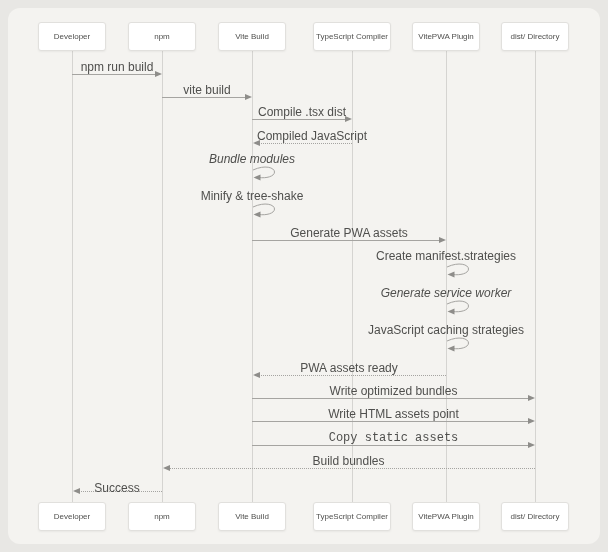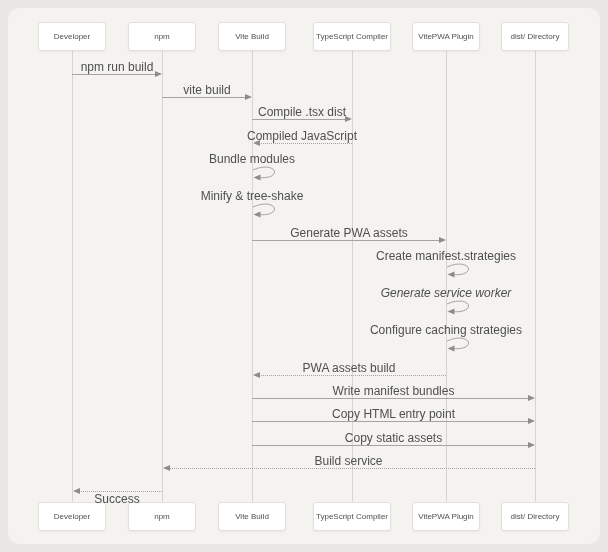--- a/index.html
+++ b/index.html
@@ -134,22 +134,22 @@
       <div class="arrowhead right" style="top: 71px; left: 155px;"></div>
       <div class="msg-label" style="left: 117px; top: 62px;">npm run build</div>
       <div class="msg-line" style="left: 162px; top: 97px; width: 84px;"></div>
       <div class="arrowhead right" style="top: 94px; left: 245px;"></div>
       <div class="msg-label" style="left: 207px; top: 85px;">vite build</div>
       <div class="msg-line" style="left: 252px; top: 119px; width: 94px;"></div>
       <div class="arrowhead right" style="top: 116px; left: 345px;"></div>
       <div class="msg-label" style="left: 302px; top: 107px;">Compile .tsx dist</div>
       <div class="msg-line dotted" style="left: 258px; top: 143px; width: 94px;"></div>
       <div class="arrowhead left" style="top: 140px; left: 253px;"></div>
-      <div class="msg-label" style="left: 302px; top: 131px;">Compiled JavaScript</div>
-      <div class="msg-label" style="left: 252px; top: 154px;">Bundle modules</div>
+      <div class="msg-label" style="left: 312px; top: 131px;">Compiled JavaScript</div>
+      <div class="msg-label" style="left: 252px; top: 154px; font-style: italic;">Bundle modules</div>
       <svg width="28" height="16" class="self-loop" style="left: 252px; top: 166px;">
         <path d="M1,4 C13,-1.5 22.5,1.5 22.5,6 C22.5,10.5 14,12.5 7,11.5" fill="none" stroke="#a5a4a1" stroke-width="1"></path>
         <polygon points="8.5,8.5 8.5,14.5 1.5,11.5" fill="#8e8d8a"></polygon>
       </svg>
       <div class="msg-label" style="left: 252px; top: 191px;">Minify &amp; tree-shake</div>
       <svg width="28" height="16" class="self-loop" style="left: 252px; top: 203px;">
         <path d="M1,4 C13,-1.5 22.5,1.5 22.5,6 C22.5,10.5 14,12.5 7,11.5" fill="none" stroke="#a5a4a1" stroke-width="1"></path>
         <polygon points="8.5,8.5 8.5,14.5 1.5,11.5" fill="#8e8d8a"></polygon>
       </svg>
       <div class="msg-line" style="left: 252px; top: 240px; width: 188px;"></div>
@@ -158,37 +158,37 @@
       <div class="msg-label" style="left: 446px; top: 251px;">Create manifest.strategies</div>
       <svg width="28" height="16" class="self-loop" style="left: 446px; top: 263px;">
         <path d="M1,4 C13,-1.5 22.5,1.5 22.5,6 C22.5,10.5 14,12.5 7,11.5" fill="none" stroke="#a5a4a1" stroke-width="1"></path>
         <polygon points="8.5,8.5 8.5,14.5 1.5,11.5" fill="#8e8d8a"></polygon>
       </svg>
       <div class="msg-label" style="left: 446px; top: 288px; font-style: italic;">Generate service worker</div>
       <svg width="28" height="16" class="self-loop" style="left: 446px; top: 300px;">
         <path d="M1,4 C13,-1.5 22.5,1.5 22.5,6 C22.5,10.5 14,12.5 7,11.5" fill="none" stroke="#a5a4a1" stroke-width="1"></path>
         <polygon points="8.5,8.5 8.5,14.5 1.5,11.5" fill="#8e8d8a"></polygon>
       </svg>
-      <div class="msg-label" style="left: 446px; top: 325px;">Configure caching strategies</div>
+      <div class="msg-label" style="left: 446px; top: 325px;">JavaScript caching strategies</div>
       <svg width="28" height="16" class="self-loop" style="left: 446px; top: 337px;">
         <path d="M1,4 C13,-1.5 22.5,1.5 22.5,6 C22.5,10.5 14,12.5 7,11.5" fill="none" stroke="#a5a4a1" stroke-width="1"></path>
         <polygon points="8.5,8.5 8.5,14.5 1.5,11.5" fill="#8e8d8a"></polygon>
       </svg>
       <div class="msg-line dotted" style="left: 258px; top: 375px; width: 188px;"></div>
       <div class="arrowhead left" style="top: 372px; left: 253px;"></div>
-      <div class="msg-label" style="left: 349px; top: 363px;">PWA assets build</div>
+      <div class="msg-label" style="left: 349px; top: 363px;">PWA assets ready</div>
       <div class="msg-line" style="left: 252px; top: 398px; width: 277px;"></div>
       <div class="arrowhead right" style="top: 395px; left: 528px;"></div>
-      <div class="msg-label" style="left: 393.5px; top: 386px;">Write manifest bundles</div>
+      <div class="msg-label" style="left: 393.5px; top: 386px;">Write optimized bundles</div>
       <div class="msg-line" style="left: 252px; top: 421px; width: 277px;"></div>
       <div class="arrowhead right" style="top: 418px; left: 528px;"></div>
-      <div class="msg-label" style="left: 393.5px; top: 409px;">Copy HTML entry point</div>
+      <div class="msg-label" style="left: 393.5px; top: 409px;">Write HTML assets point</div>
       <div class="msg-line" style="left: 252px; top: 445px; width: 277px;"></div>
       <div class="arrowhead right" style="top: 442px; left: 528px;"></div>
-      <div class="msg-label" style="left: 393.5px; top: 433px;">Copy static assets</div>
+      <div class="msg-label" style="left: 393.5px; top: 433px; font-family: Liberation Mono, monospace;">Copy static assets</div>
       <div class="msg-line dotted" style="left: 168px; top: 468px; width: 367px;"></div>
       <div class="arrowhead left" style="top: 465px; left: 163px;"></div>
-      <div class="msg-label" style="left: 348.5px; top: 456px;">Build service</div>
+      <div class="msg-label" style="left: 348.5px; top: 456px;">Build bundles</div>
       <div class="msg-line dotted" style="left: 78px; top: 491px; width: 84px;"></div>
       <div class="arrowhead left" style="top: 488px; left: 73px;"></div>
-      <div class="msg-label" style="left: 117px; top: 494px;">Success</div>
+      <div class="msg-label" style="left: 117px; top: 483px;">Success</div>
     </div>
 </div>
 
 </body></html>

